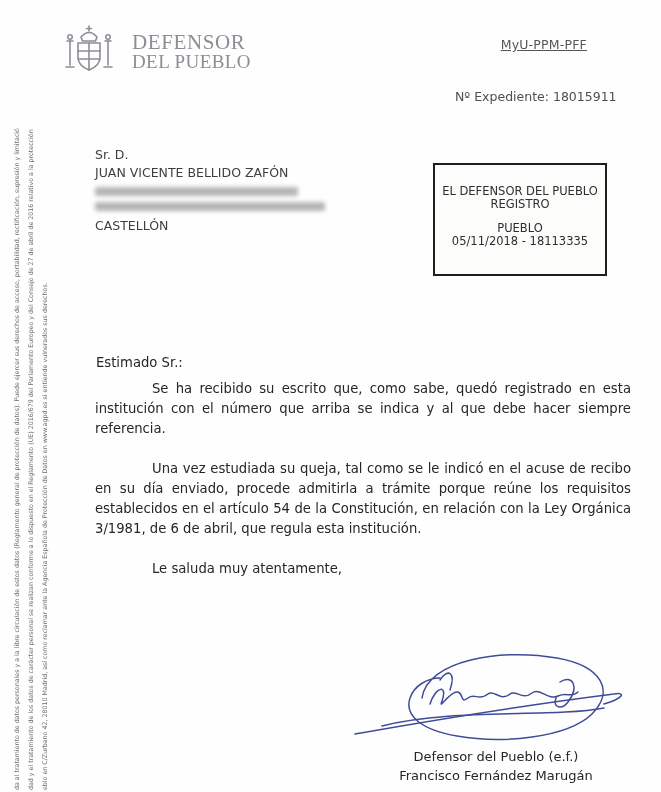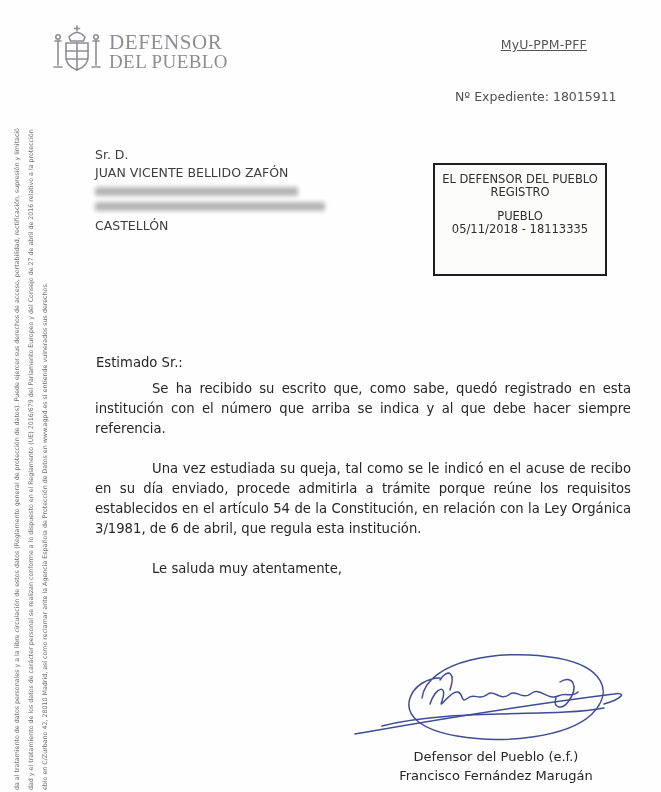--- a/index.html
+++ b/index.html
@@ -11,36 +11,36 @@
   
   .margin-text{
     position:absolute;left:12px;top:128px;height:662px;width:42px;
     display:flex;flex-direction:row;gap:5px;overflow:hidden;
   }
   .margin-text span{
     writing-mode:vertical-rl;transform:rotate(180deg);
     font-size:6.3px;line-height:9px;color:#6f6f72;white-space:nowrap;
   }
   
-  .logo{position:absolute;left:52px;top:24px;display:flex;align-items:center;gap:7px;}
+  .logo{position:absolute;left:64px;top:24px;display:flex;align-items:center;gap:18px;}
   .logo-text{font-family:"Liberation Serif","DejaVu Serif",serif;color:#8d8d95;}
   .logo-line1{font-size:21px;letter-spacing:.6px;line-height:22px;}
   .logo-line2{font-size:19px;letter-spacing:.4px;line-height:18px;}
   .ref-code{position:absolute;right:74px;top:37px;font-size:12.5px;color:#565658;letter-spacing:.2px;text-decoration:underline;}
   .expediente{position:absolute;left:455px;top:89px;font-size:12.5px;color:#4f4f51;}
   
   .recipient{position:absolute;left:95px;top:146px;font-size:12.5px;color:#3e3e40;line-height:18px;}
   .redacted{height:9px;background:#b5b5b5;filter:blur(2.2px);border-radius:2px;margin:5px 0 6px;}
   .redacted.r1{width:203px;}
   .redacted.r2{width:230px;}
   
   .stamp{
     position:absolute;left:433px;top:163px;width:174px;height:113px;box-sizing:border-box;
     border:2px solid #1e1e1e;text-align:center;font-size:11.5px;color:#2e2e30;
-    padding-top:8px;line-height:12.5px;background:#fcfcfb;
+    padding-top:20px;line-height:12.5px;background:#fcfcfb;
   }
   .stamp .gap{height:12px;}
   
   .letter{position:absolute;left:95px;top:355px;width:536px;font-size:13.2px;color:#262626;}
   .letter .greeting{margin:0 1px 9px;}
   .letter p{margin:0 0 20px;text-align:justify;text-indent:57px;line-height:20px;}
   .letter .closing{margin:6px 0 0;text-indent:57px;line-height:20px;}
   
   .sig{position:absolute;left:352px;top:646px;width:286px;height:102px;}
   .signer{position:absolute;left:355px;top:747px;width:282px;text-align:center;

